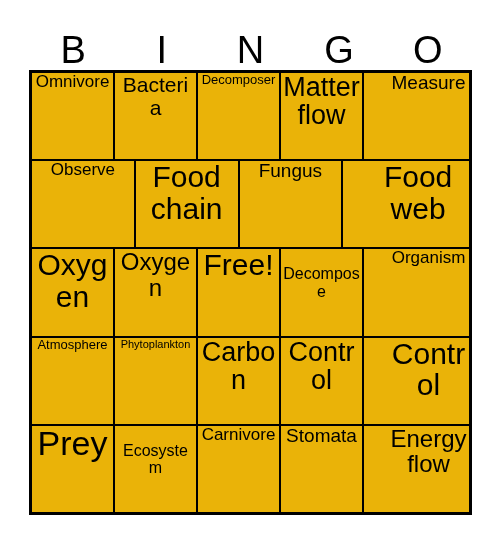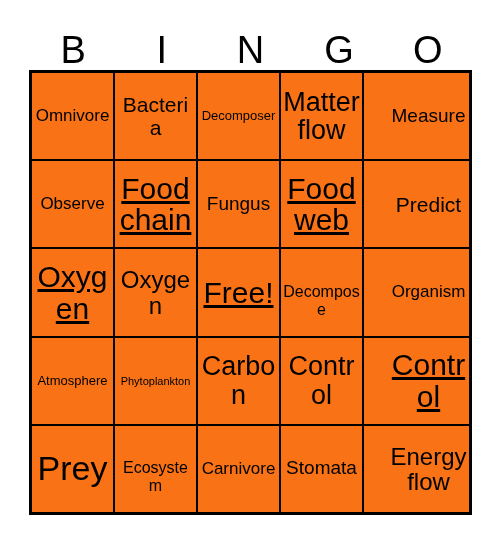--- a/index.html
+++ b/index.html
@@ -65,28 +65,28 @@
     border-bottom: 2px solid #000000;
     min-height: 0;
   }
   .bingo-row:last-child {
     border-bottom: none;
   }
   .bingo-cell {
     flex: 1 1 0;
     border-right: 2px solid #000000;
     display: flex;
-    align-items: center;
+    align-items: flex-start;
     justify-content: center;
     text-align: center;
     padding: 0 2px;
     box-sizing: border-box;
     min-width: 0;
     overflow: hidden;
-    background: #f97316;
+    background: #eab308;
   }
   .bingo-cell:last-child {
     border-right: none;
     padding-left: 26px;
   }
   .cell-text {
     display: block;
     width: 100%;
     text-align: center;
     line-height: 1.05;
@@ -98,21 +98,21 @@
 
   
   .fs-xxs { font-size: 11px; line-height: 1.1; }
   .fs-xs  { font-size: 13px; line-height: 1.1; }
   .fs-s   { font-size: 16px; line-height: 1.1; margin-top: 16px; }
   .fs-m   { font-size: 17px; line-height: 1.1; }
   .fs-ml  { font-size: 19px; line-height: 1.1; }
   .fs-l   { font-size: 21px; line-height: 1.1; }
   .fs-xl  { font-size: 24px; line-height: 1.05; }
   .fs-xxl { font-size: 27px; line-height: 1.05; }
-  .fs-3xl { font-size: 30px; line-height: 1.05; text-decoration: underline; }
+  .fs-3xl { font-size: 30px; line-height: 1.05; }
   .fs-4xl { font-size: 34px; line-height: 1.05; }
 </style>
 </head>
 <body>
 
 <div id="card">
 
   <div id="bingo-header">
     <div class="header-letter">B</div>
     <div class="header-letter">I</div>
@@ -147,23 +147,20 @@
         </div>
       <div class="bingo-cell">
           <span class="cell-text fs-3xl">Food chain</span>
         </div>
       <div class="bingo-cell">
           <span class="cell-text fs-ml">Fungus</span>
         </div>
       <div class="bingo-cell">
           <span class="cell-text fs-3xl">Food web</span>
         </div>
-      <div class="bingo-cell">
-          <span class="cell-text fs-l">Predict</span>
-        </div>
     </div>
 
     <div class="bingo-row">
       <div class="bingo-cell">
           <span class="cell-text fs-3xl">Oxygen</span>
         </div>
       <div class="bingo-cell">
           <span class="cell-text fs-xl">Oxygen</span>
         </div>
       <div class="bingo-cell">

